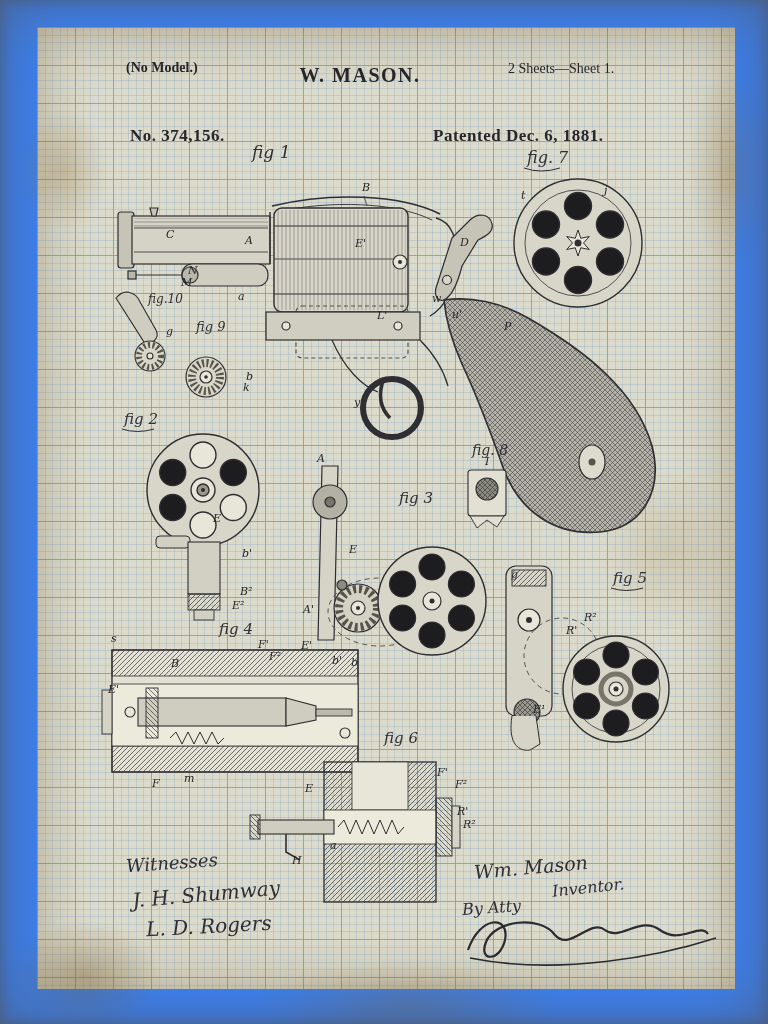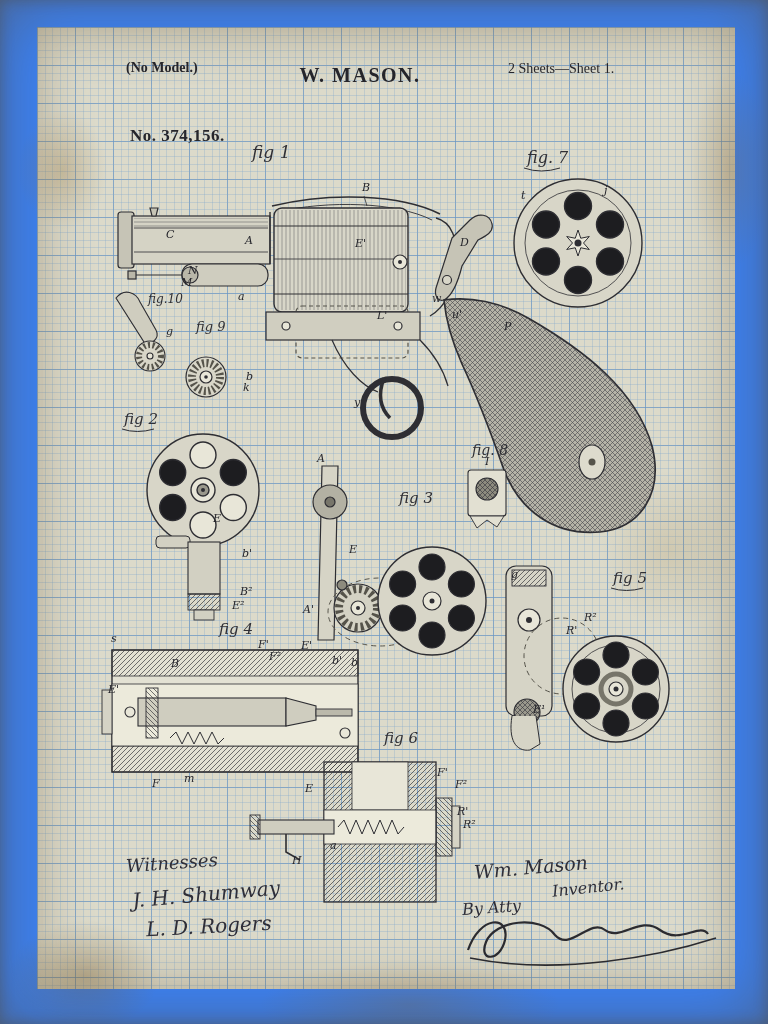--- a/index.html
+++ b/index.html
@@ -55,20 +55,21 @@
   <div class="stain s1"></div>
   <div class="stain s2"></div>
   <div class="stain s3"></div>
   <div class="stain s4"></div>
   <div class="stain s5"></div>
 
   <div class="h-text no-model">(No Model.)</div>
   <div class="h-text mason">W. MASON.</div>
   <div class="h-text sheet">2 Sheets—Sheet 1.</div>
   <div class="h-text patnum">No. 374,156.</div>
+  <div class="h-text patdate">Patented Dec. 6, 1881.</div>
 
   <svg class="artwork" width="768" height="1024" viewBox="0 0 768 1024">
     <defs>
       <pattern id="d1" width="5" height="5" patternUnits="userSpaceOnUse">
         <path d="M0 5 L5 0" stroke="#3a3a3e" stroke-width="0.7"></path>
       </pattern>
       <pattern id="d2" width="5" height="5" patternUnits="userSpaceOnUse">
         <path d="M0 0 L5 5" stroke="#3a3a3e" stroke-width="0.7"></path>
       </pattern>
       <pattern id="xh" width="5" height="5" patternUnits="userSpaceOnUse">

